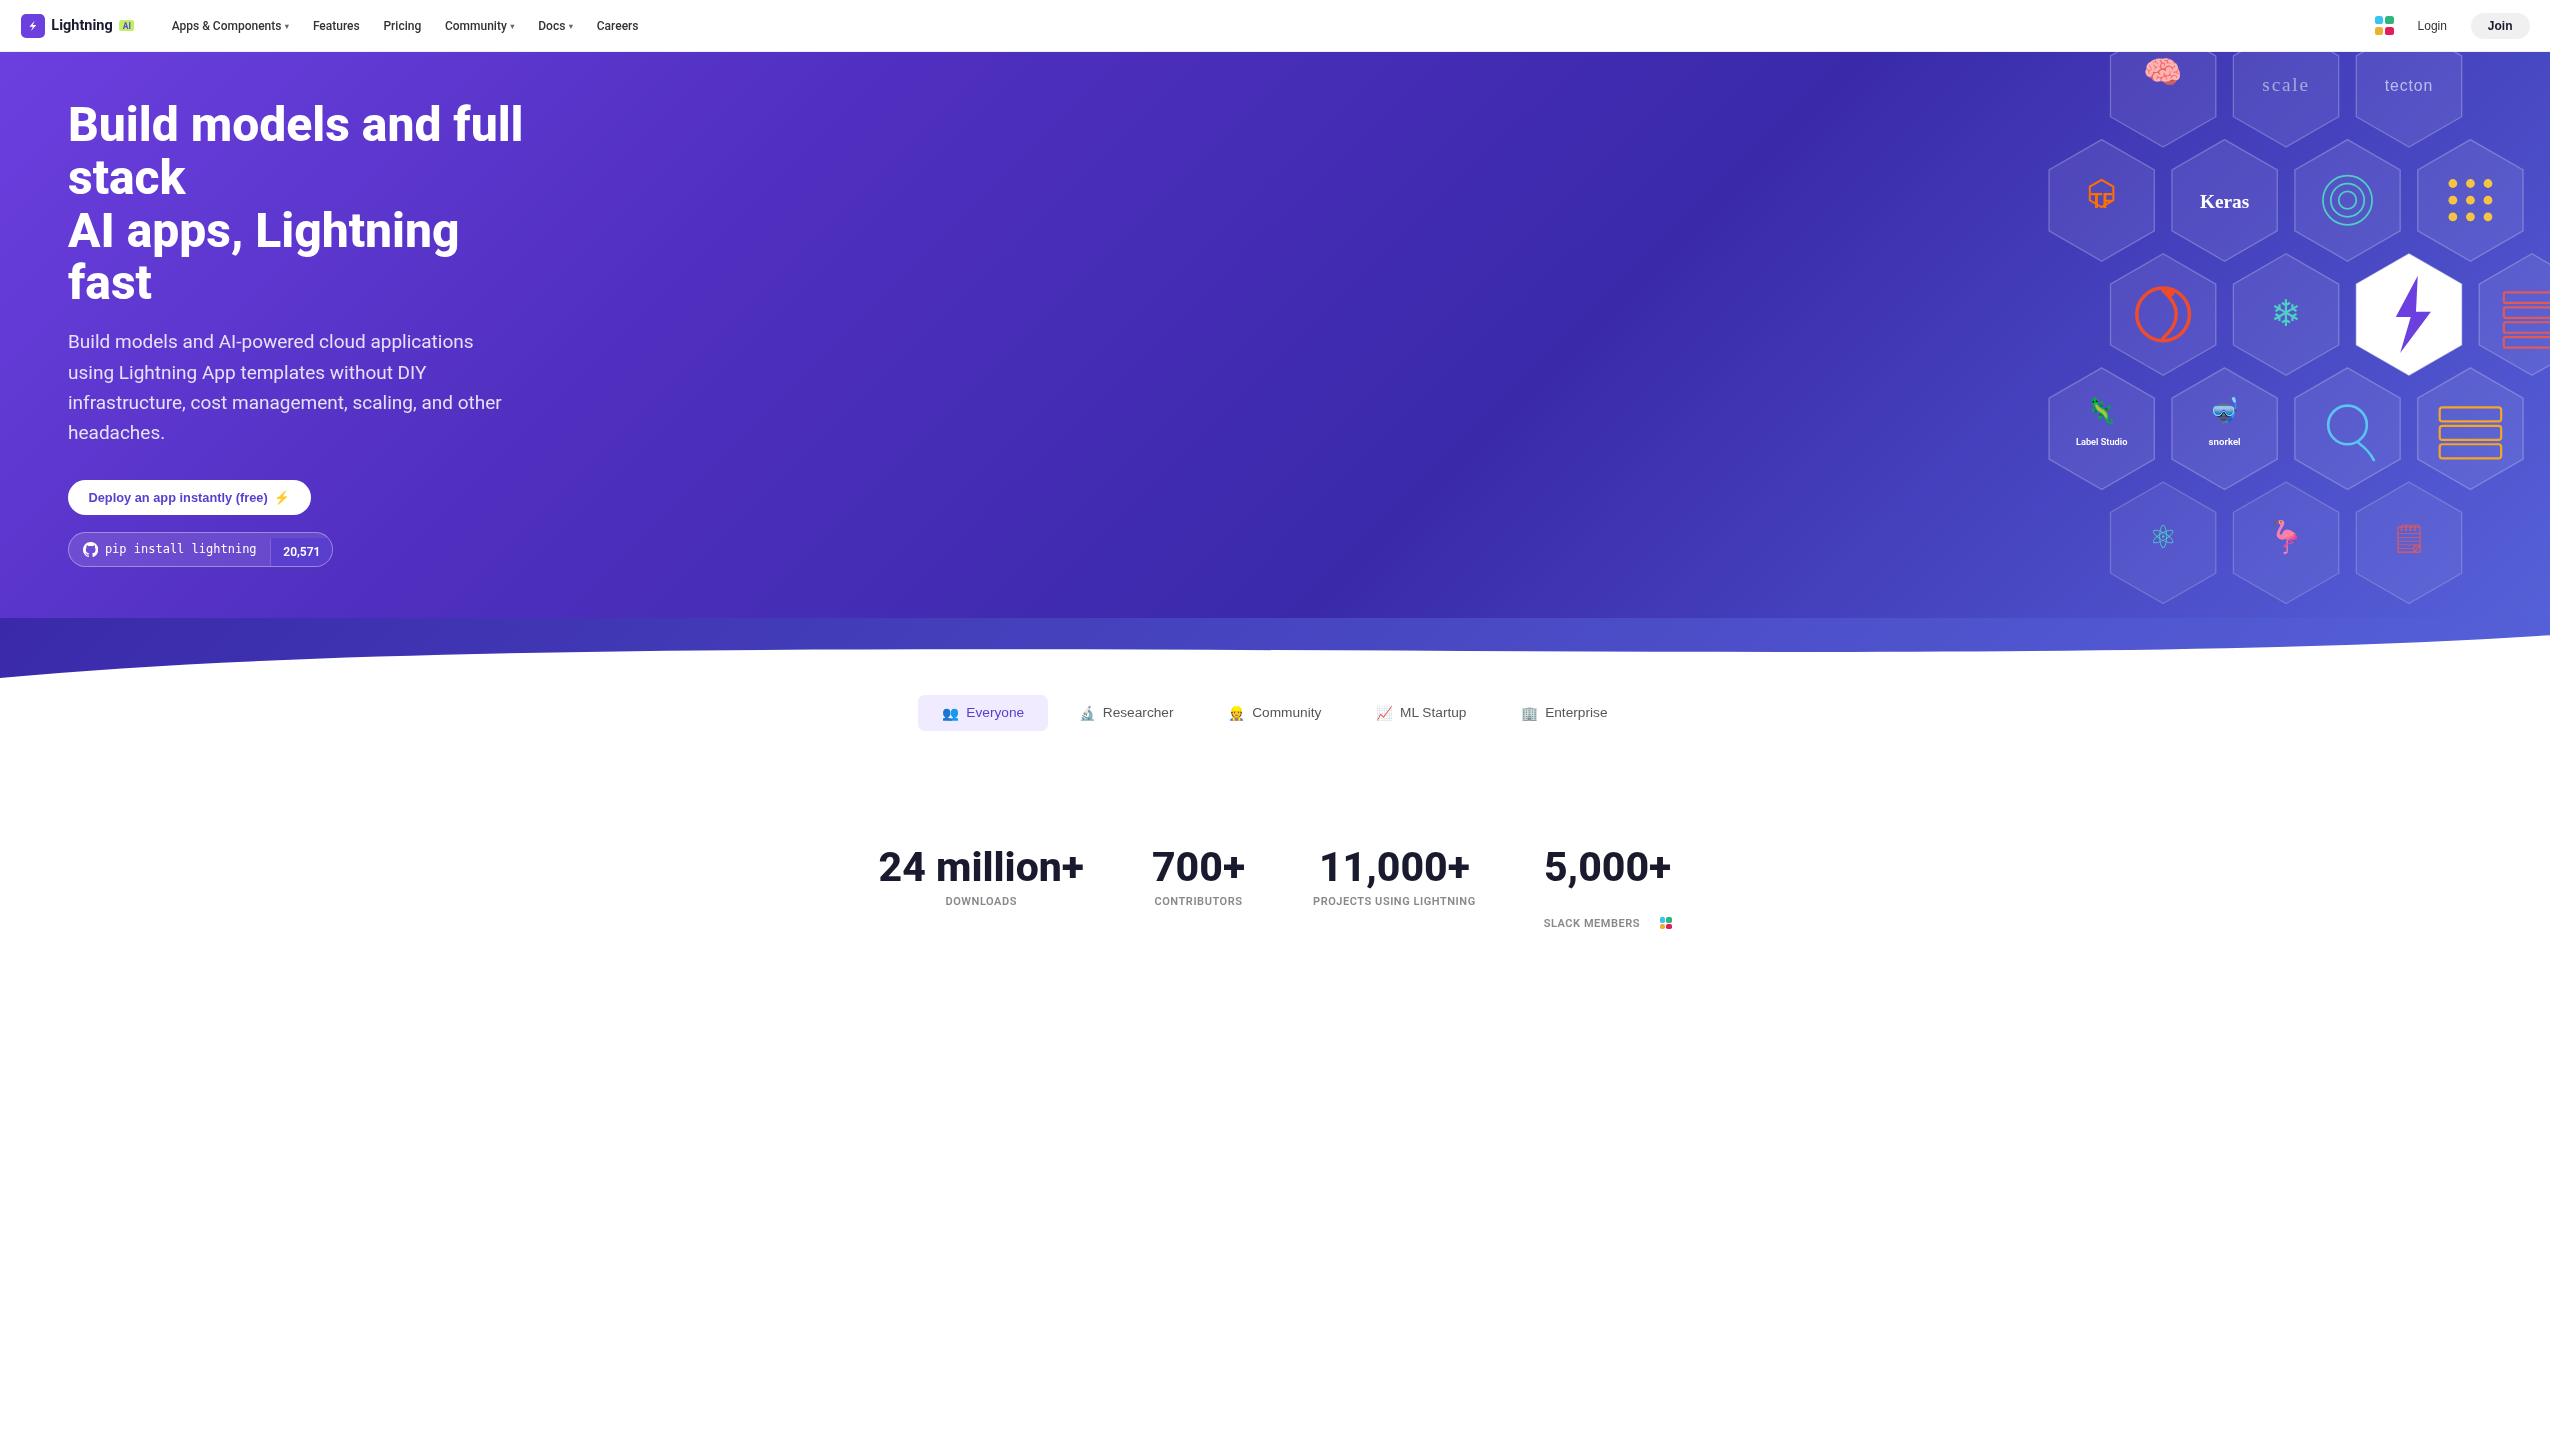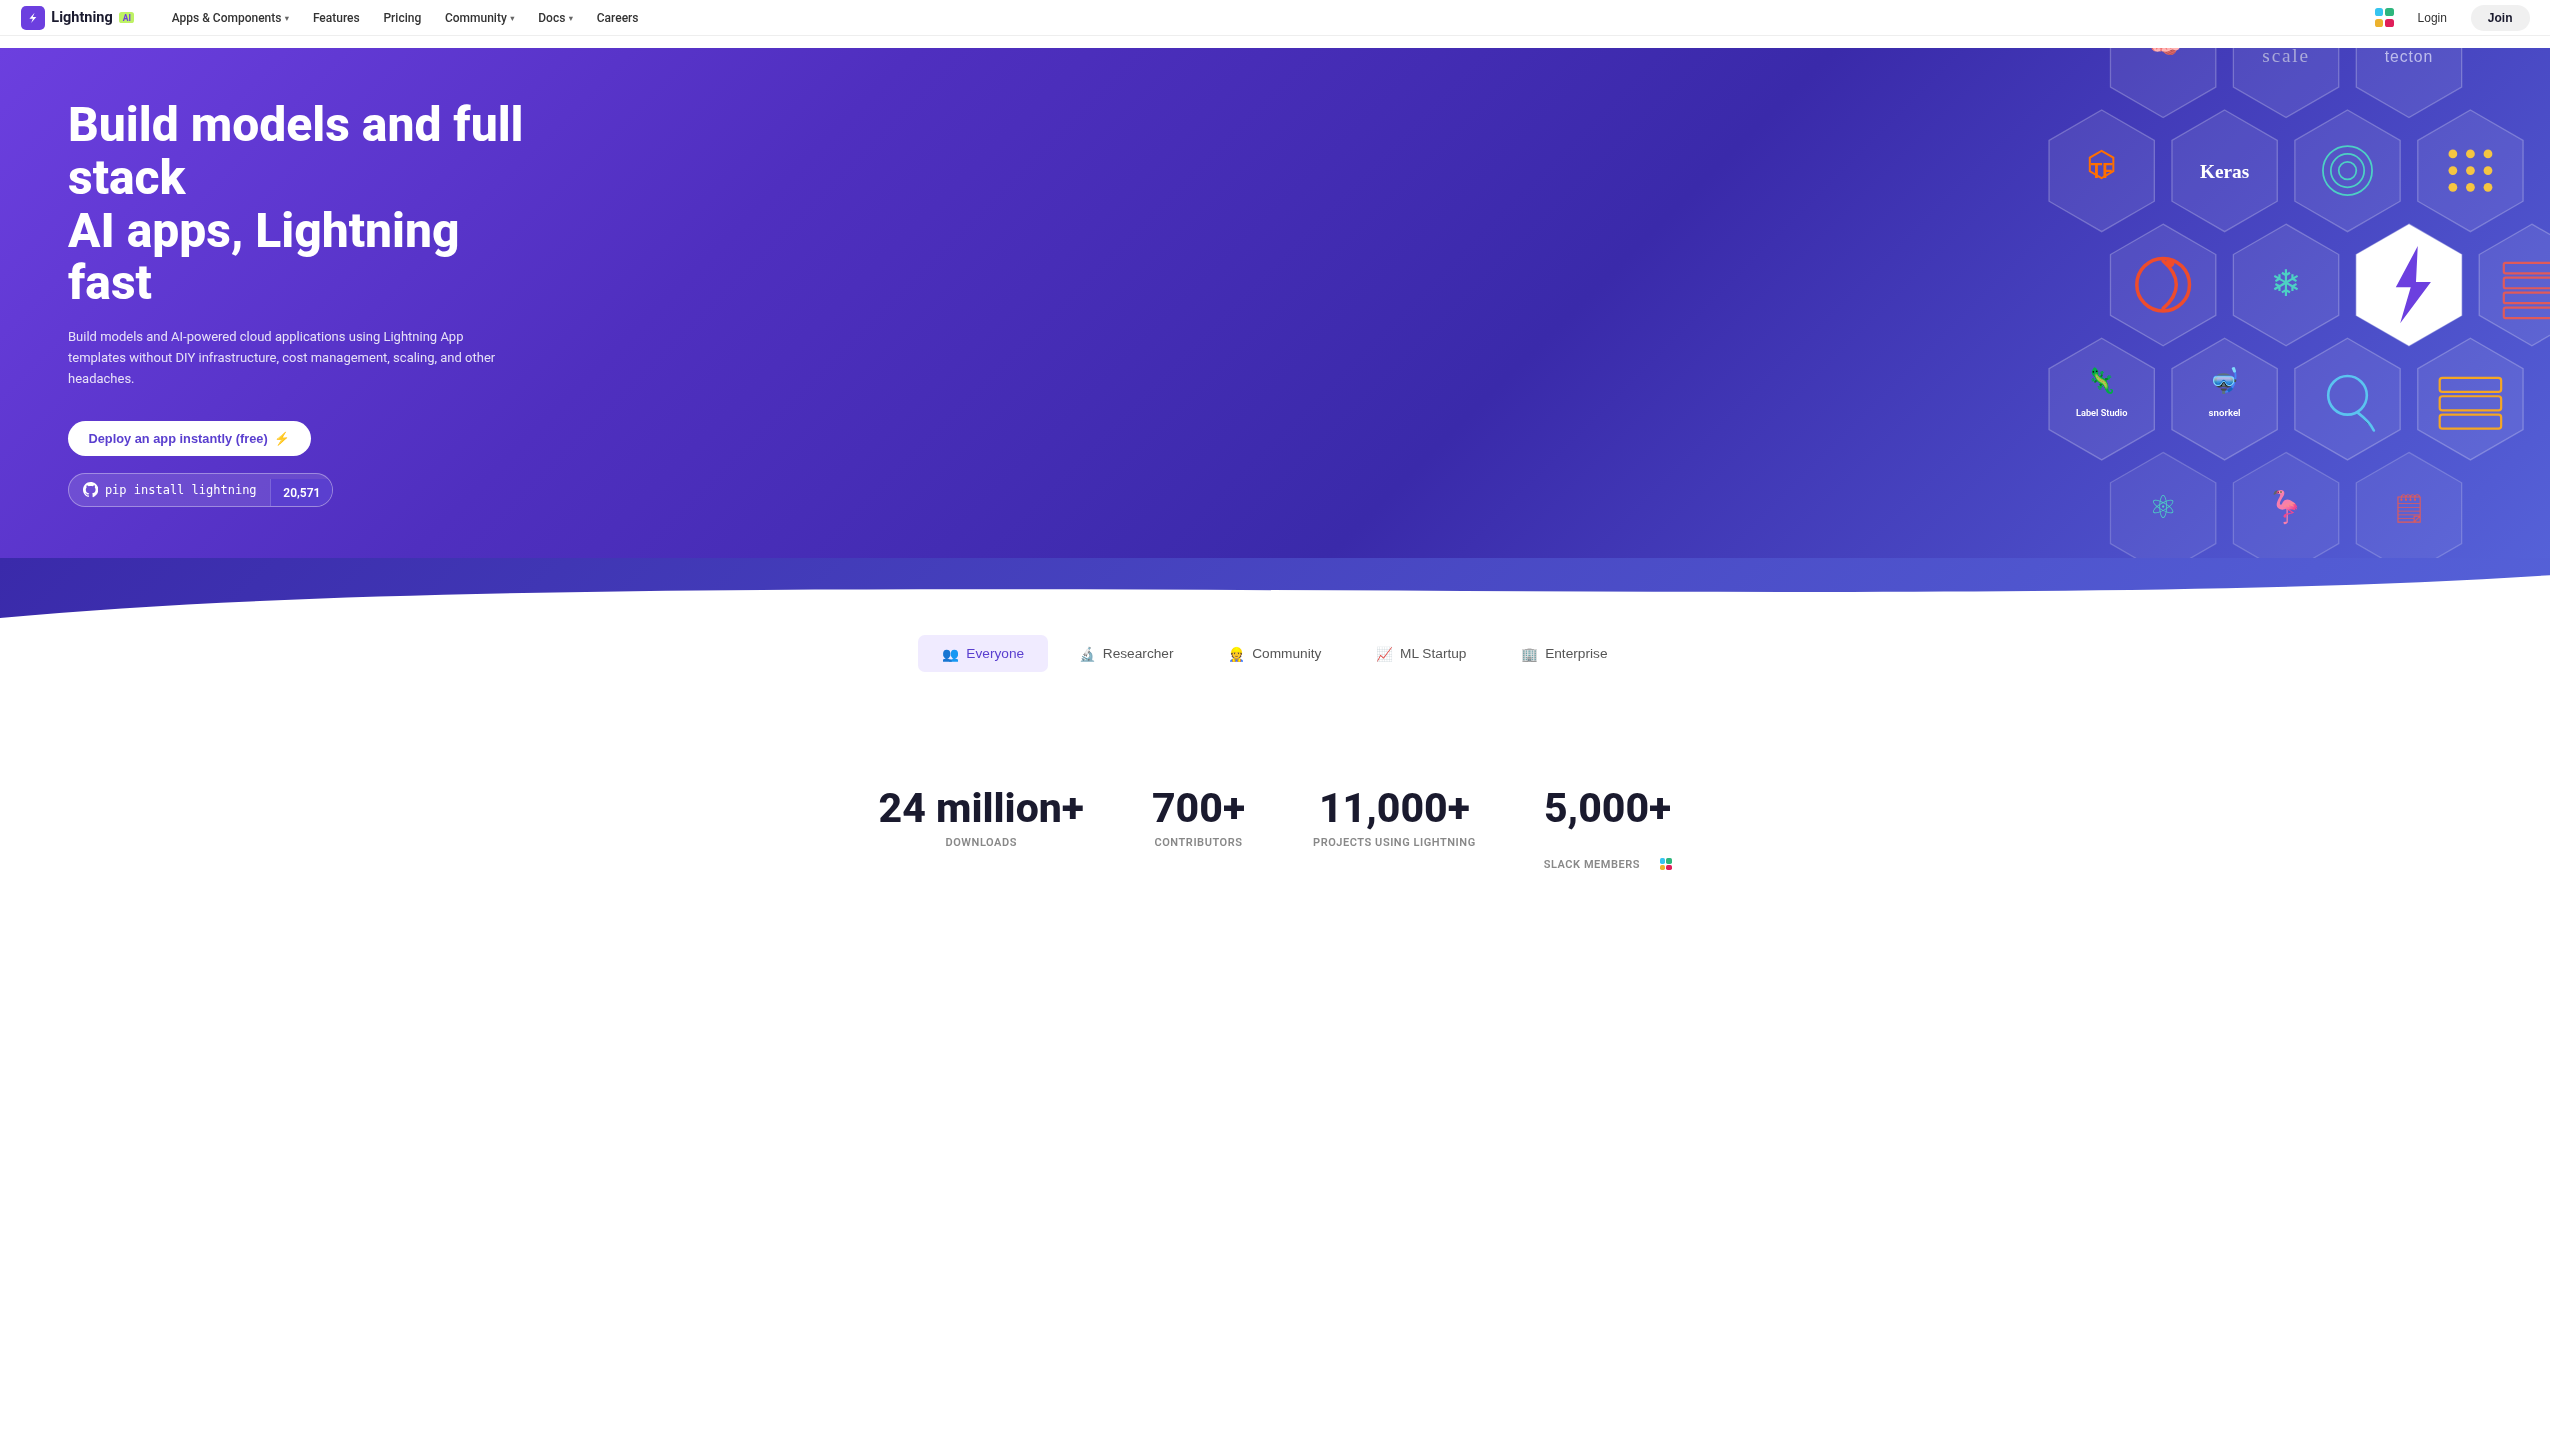--- a/index.html
+++ b/index.html
@@ -1,21 +1,21 @@
 <!DOCTYPE html>
 <html style="font-size:13.7px"><head>
   <meta charset="utf-8">
   <style>
     * { margin: 0; padding: 0; box-sizing: border-box; }
     body { font-family: -apple-system, BlinkMacSystemFont, 'Segoe UI', Roboto, sans-serif; overflow-x: hidden; background: #fff; }
 
     
     nav {
       position: fixed; top: 0; left: 0; right: 0; z-index: 100;
-      height: 36px; background: #fff;
+      height: 52px; background: #fff;
       display: flex; align-items: center; padding: 0 20.5px;
       border-bottom: 0.9px solid #eee;
     }
     .nav-logo {
       display: flex; align-items: center; gap: 6.8px; margin-right: 27px;
       text-decoration: none; color: #1a1a2e;
     }
     .nav-logo-icon {
       width: 24px; height: 24px; background: #6c3fdf;
       border-radius: 5.1px; display: flex; align-items: center; justify-content: center;
@@ -51,21 +51,21 @@
       display: flex; align-items: center;
     }
     .hero-content {
       padding: 51px 68px; max-width: 597px; position: relative; z-index: 2;
     }
     .hero-title {
       font-size: 48px; font-weight: 800; color: #fff; line-height: 1.1;
       margin-bottom: 17px;
     }
     .hero-subtitle {
-      font-size: 13px; color: rgba(255,255,255,0.85); line-height: 1.6;
+      font-size: 19px; color: rgba(255,255,255,0.85); line-height: 1.6;
       max-width: 444px; margin-bottom: 31px;
     }
     .btn-deploy {
       display: inline-flex; align-items: center; gap: 6.8px;
       padding: 10.2px 20.5px; background: #fff; color: #5a3fcf;
       border: none; border-radius: 25.6px; font-size: 12.8px; font-weight: 600;
       cursor: pointer; margin-bottom: 17px;
     }
     .pip-row {
       display: flex; align-items: flex-end; gap: 0;

